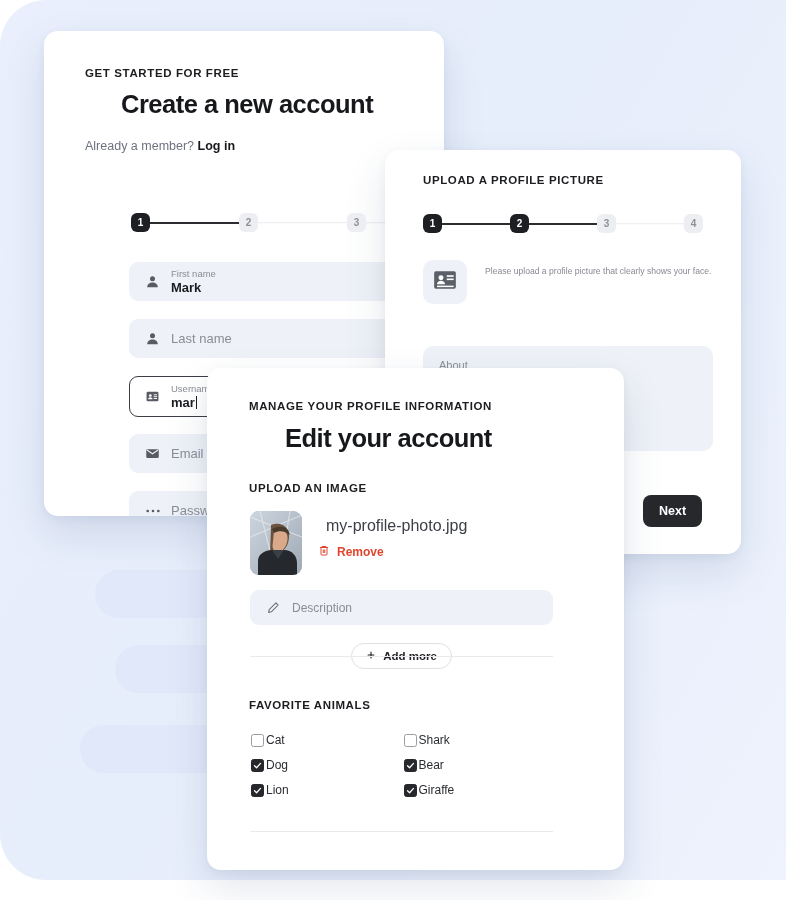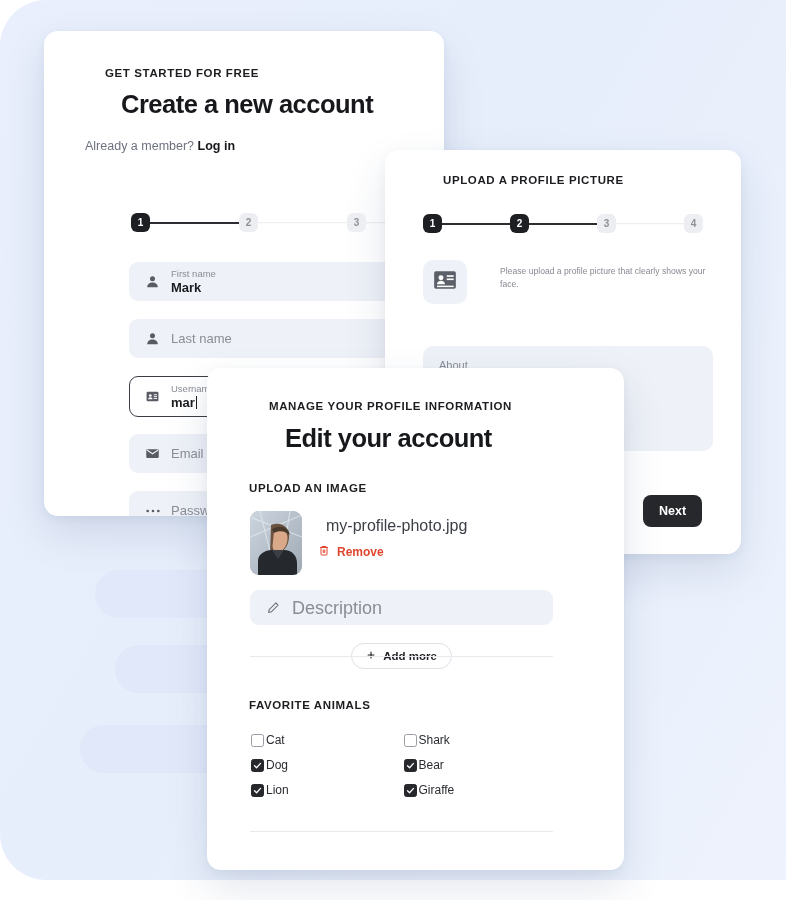--- a/index.html
+++ b/index.html
@@ -33,21 +33,20 @@
     border-radius: 14px;
     box-shadow: 0 18px 42px rgba(40,60,110,.13), 0 3px 10px rgba(40,60,110,.06);
     overflow: hidden;
   }
 
   .eyebrow {
     font-size: 11.5px;
     font-weight: 700;
     letter-spacing: .62px;
     color: #1c1d20;
-    margin-left: 20px;
   }
   .title {
     font-size: 25.5px;
     font-weight: 700;
     letter-spacing: -.5px;
     color: #17181b;
     margin-left: 36px;
   }
   .sub {
     font-size: 12.5px;
@@ -299,21 +298,21 @@
       <div class="step-line"></div>
       <div class="step-line done" style="right:auto; width:186px;"></div>
       <div style="position:relative; width:100%; display:flex; align-items:center; justify-content:space-between;">
         <div class="step active">1</div>
         <div class="step active">2</div>
         <div class="step">3</div>
         <div class="step">4</div>
       </div>
     </div>
 
-    <div style="position:absolute; left:38px; top:110px; display:flex; align-items:flex-start; gap:33px; width:290px;">
+    <div style="position:absolute; left:38px; top:110px; display:flex; align-items:flex-start; gap:18px; width:290px;">
       <div class="icon-tile">
         <span>
           <svg width="26" height="26" viewBox="0 0 24 24" fill="#5b5f68">
               <rect x="2" y="4" width="20" height="16" rx="1.5"></rect>
               <circle cx="8.3" cy="10" r="2.3" fill="#fff"></circle>
               <path d="M4.6 16c0-2 1.7-3.2 3.7-3.2S12 14 12 16z" fill="#fff"></path>
               <rect x="13.6" y="7.6" width="6.4" height="1.5" fill="#fff"></rect>
               <rect x="13.6" y="10.6" width="6.4" height="1.5" fill="#fff"></rect>
               <rect x="4.6" y="17.2" width="15.4" height="1.4" fill="#fff"></rect>
             </svg>
@@ -371,21 +370,21 @@
       </div>
     </div>
 
     <div class="field" style="position:absolute; left:43px; top:222px; width:303px; height:35px;">
       <span class="ficon">
         <svg width="13" height="13" viewBox="0 0 24 24" fill="none" stroke="#6c6f77" stroke-width="1.9" stroke-linecap="round" stroke-linejoin="round">
           <path d="M16.5 3.5l4 4L8 20l-5 1 1-5z"></path>
         </svg>
       </span>
       <span class="fbody">
-        <span class="fplaceholder" style="font-size:18px;text-align:center;">Description</span>
+        <span class="fplaceholder" style="font-size:12px;text-align:center;">Description</span>
       </span>
     </div>
 
     <div class="addmore-wrap" style="position:absolute; left:43px; top:275px; width:303px; height:26px;">
       <div class="divider"></div>
       <button class="btn-ghost">
         <span>
           <svg width="10" height="10" viewBox="0 0 24 24" fill="none" stroke="#1e1f23" stroke-width="2.6" stroke-linecap="round">
               <path d="M12 5v14M5 12h14"></path>
             </svg>

